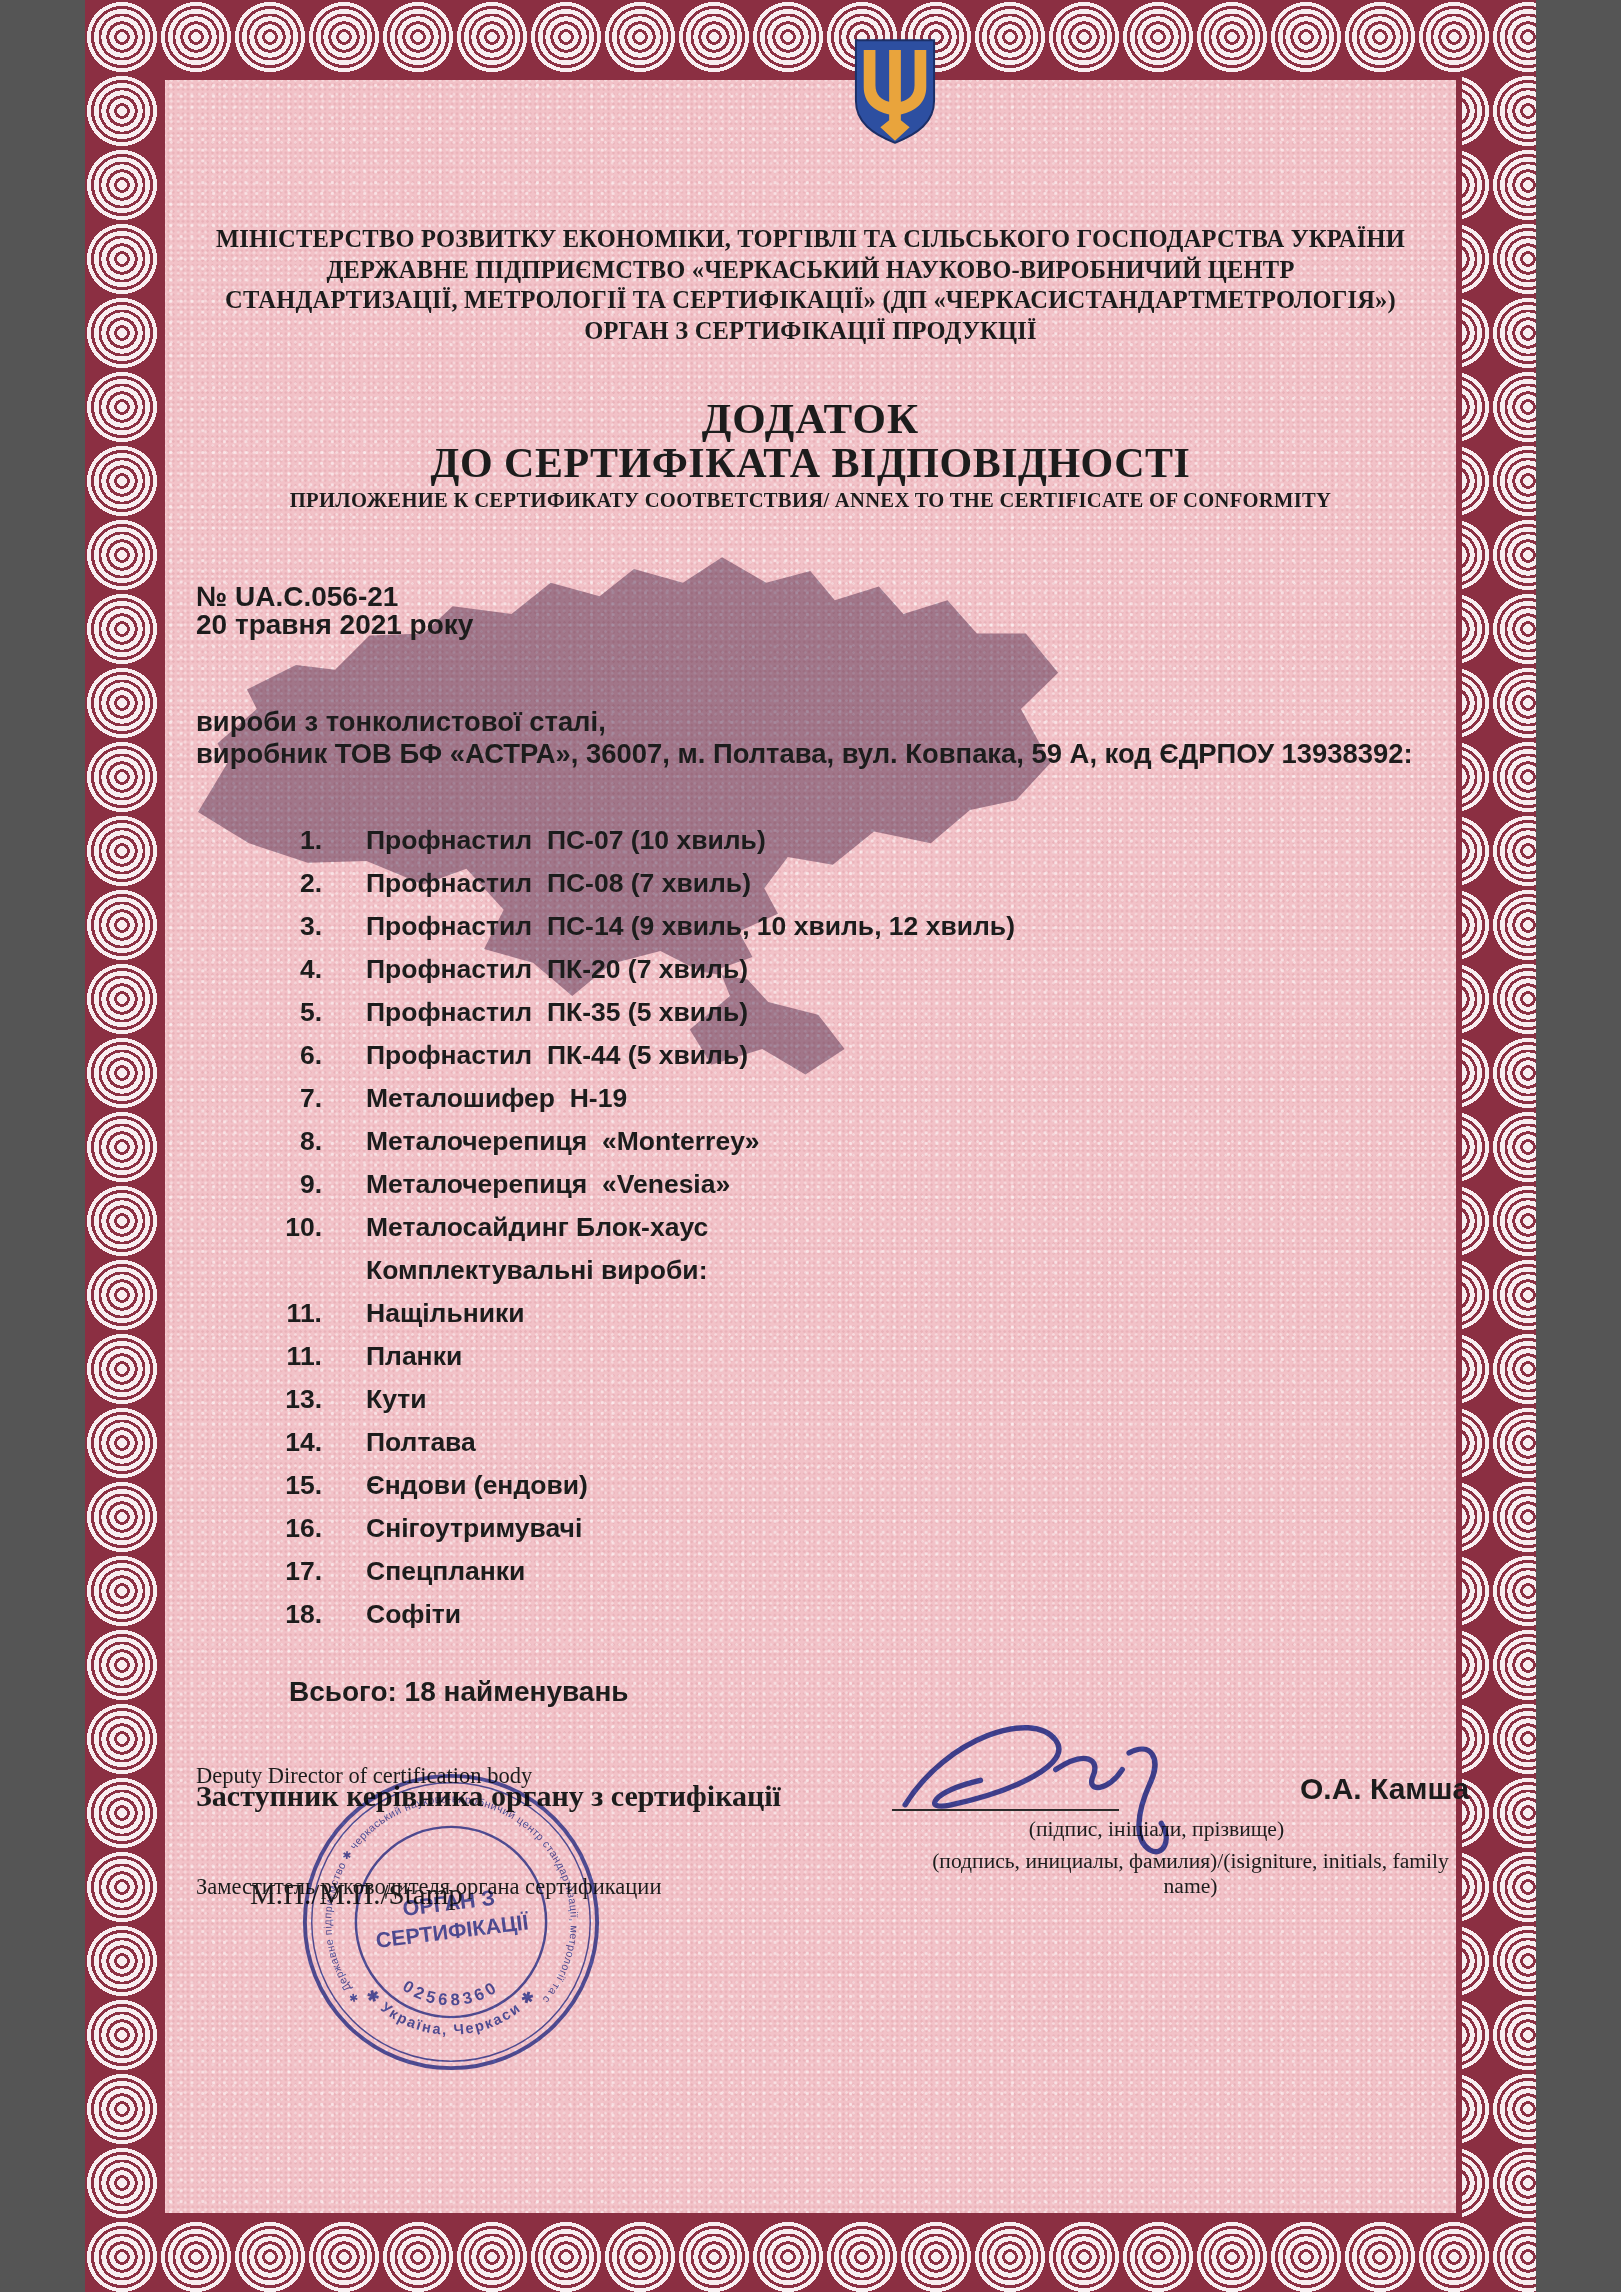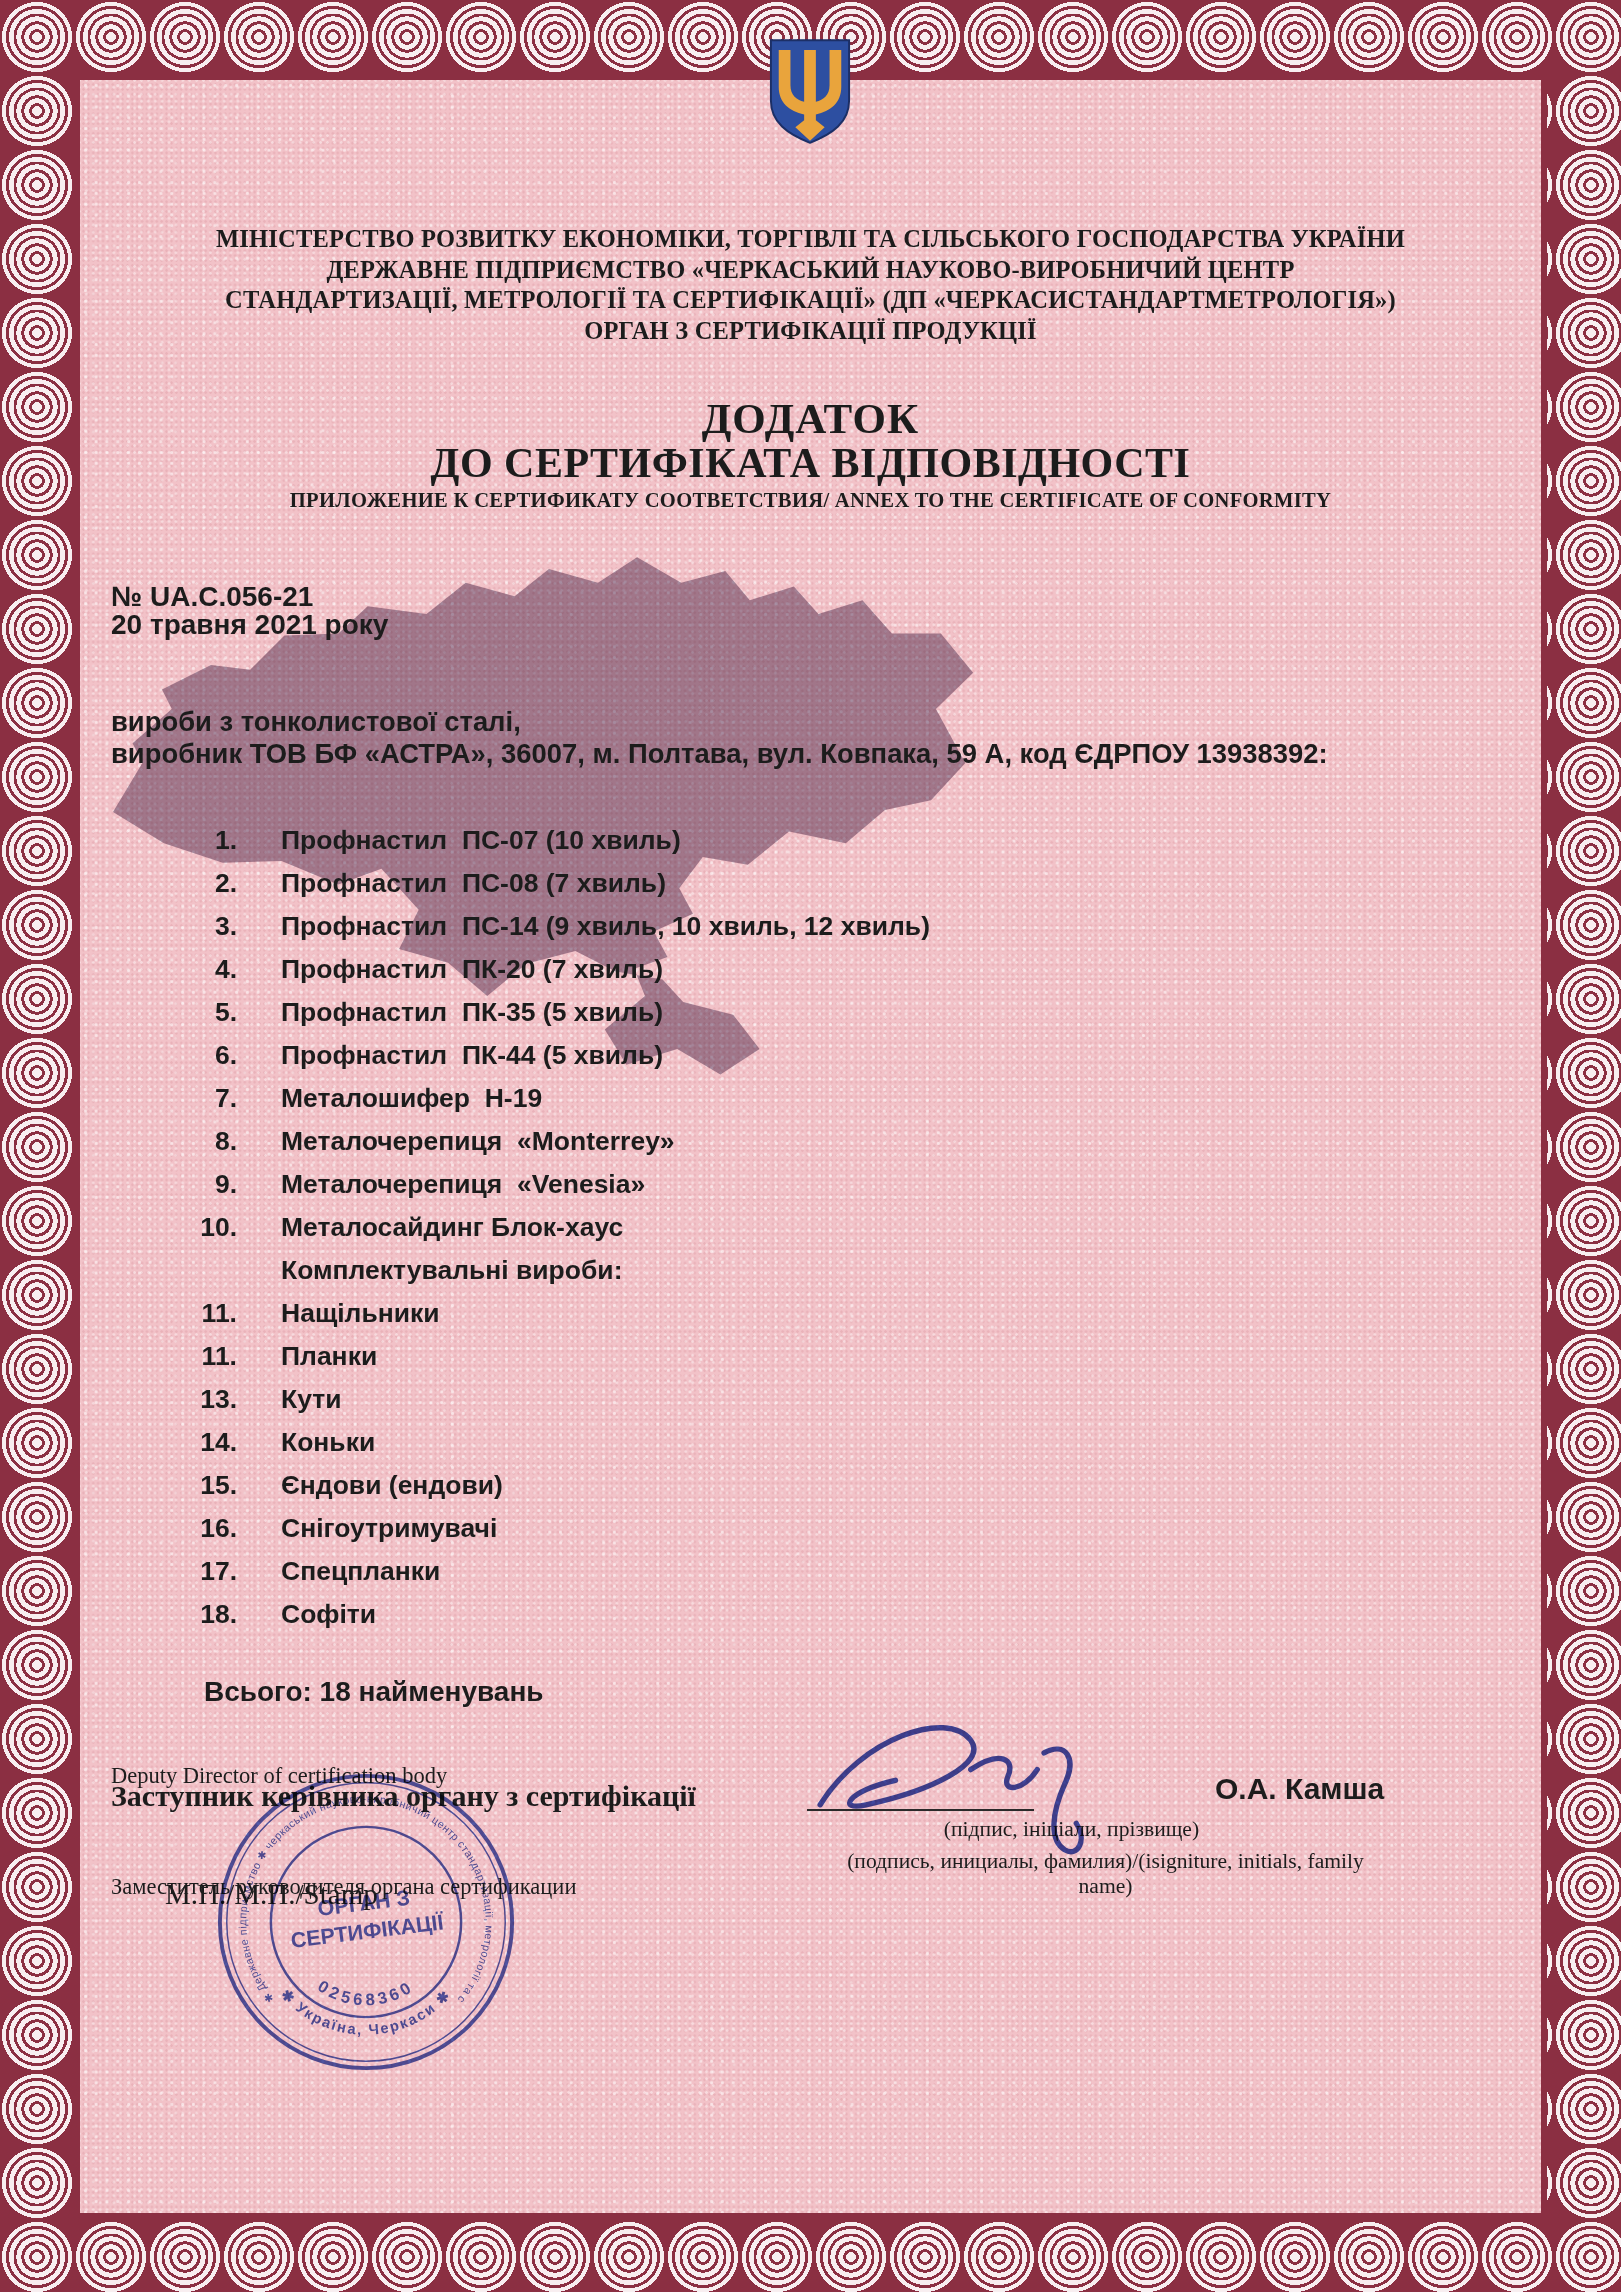--- a/index.html
+++ b/index.html
@@ -1,17 +1,17 @@
 <!DOCTYPE html>
 <html><head>
 <meta charset="utf-8">
 <style>
   html,body{margin:0;padding:0;background:#555;}
   .page{
-    position:relative; width:1621px; height:2293px; margin:0 auto; overflow:hidden;
+    position:relative; width:1451px; height:2293px; margin:0 auto; overflow:hidden;
     background-color:#f7edef;
     background-image:radial-gradient(circle at 37px 37px,
       #f8eef0 0 4.9px, #8b2f42 4.9px 7.8px, #f8eef0 7.8px 12.7px, #8b2f42 12.7px 15.7px,
       #f8eef0 15.7px 20.6px, #8b2f42 20.6px 23.5px, #f8eef0 23.5px 28px, #8b2f42 28px 31px,
       #f8eef0 31px 35px, #8b2f42 35px);
     background-size:74px 74px;
     font-family:"Liberation Serif", serif; color:#1c1c1c;
   }
   .panel{
     position:absolute; left:74px; top:74px; right:74px; bottom:74px;
@@ -143,21 +143,21 @@
       <div class="row">
       <span class="num">11.</span>
       <span class="name">Планки</span>
     </div>
       <div class="row">
       <span class="num">13.</span>
       <span class="name">Кути</span>
     </div>
       <div class="row">
       <span class="num">14.</span>
-      <span class="name">Коньки</span>
+      <span class="name">Полтава</span>
     </div>
       <div class="row">
       <span class="num">15.</span>
       <span class="name">Єндови (ендови)</span>
     </div>
       <div class="row">
       <span class="num">16.</span>
       <span class="name">Снігоутримувачі</span>
     </div>
       <div class="row">

